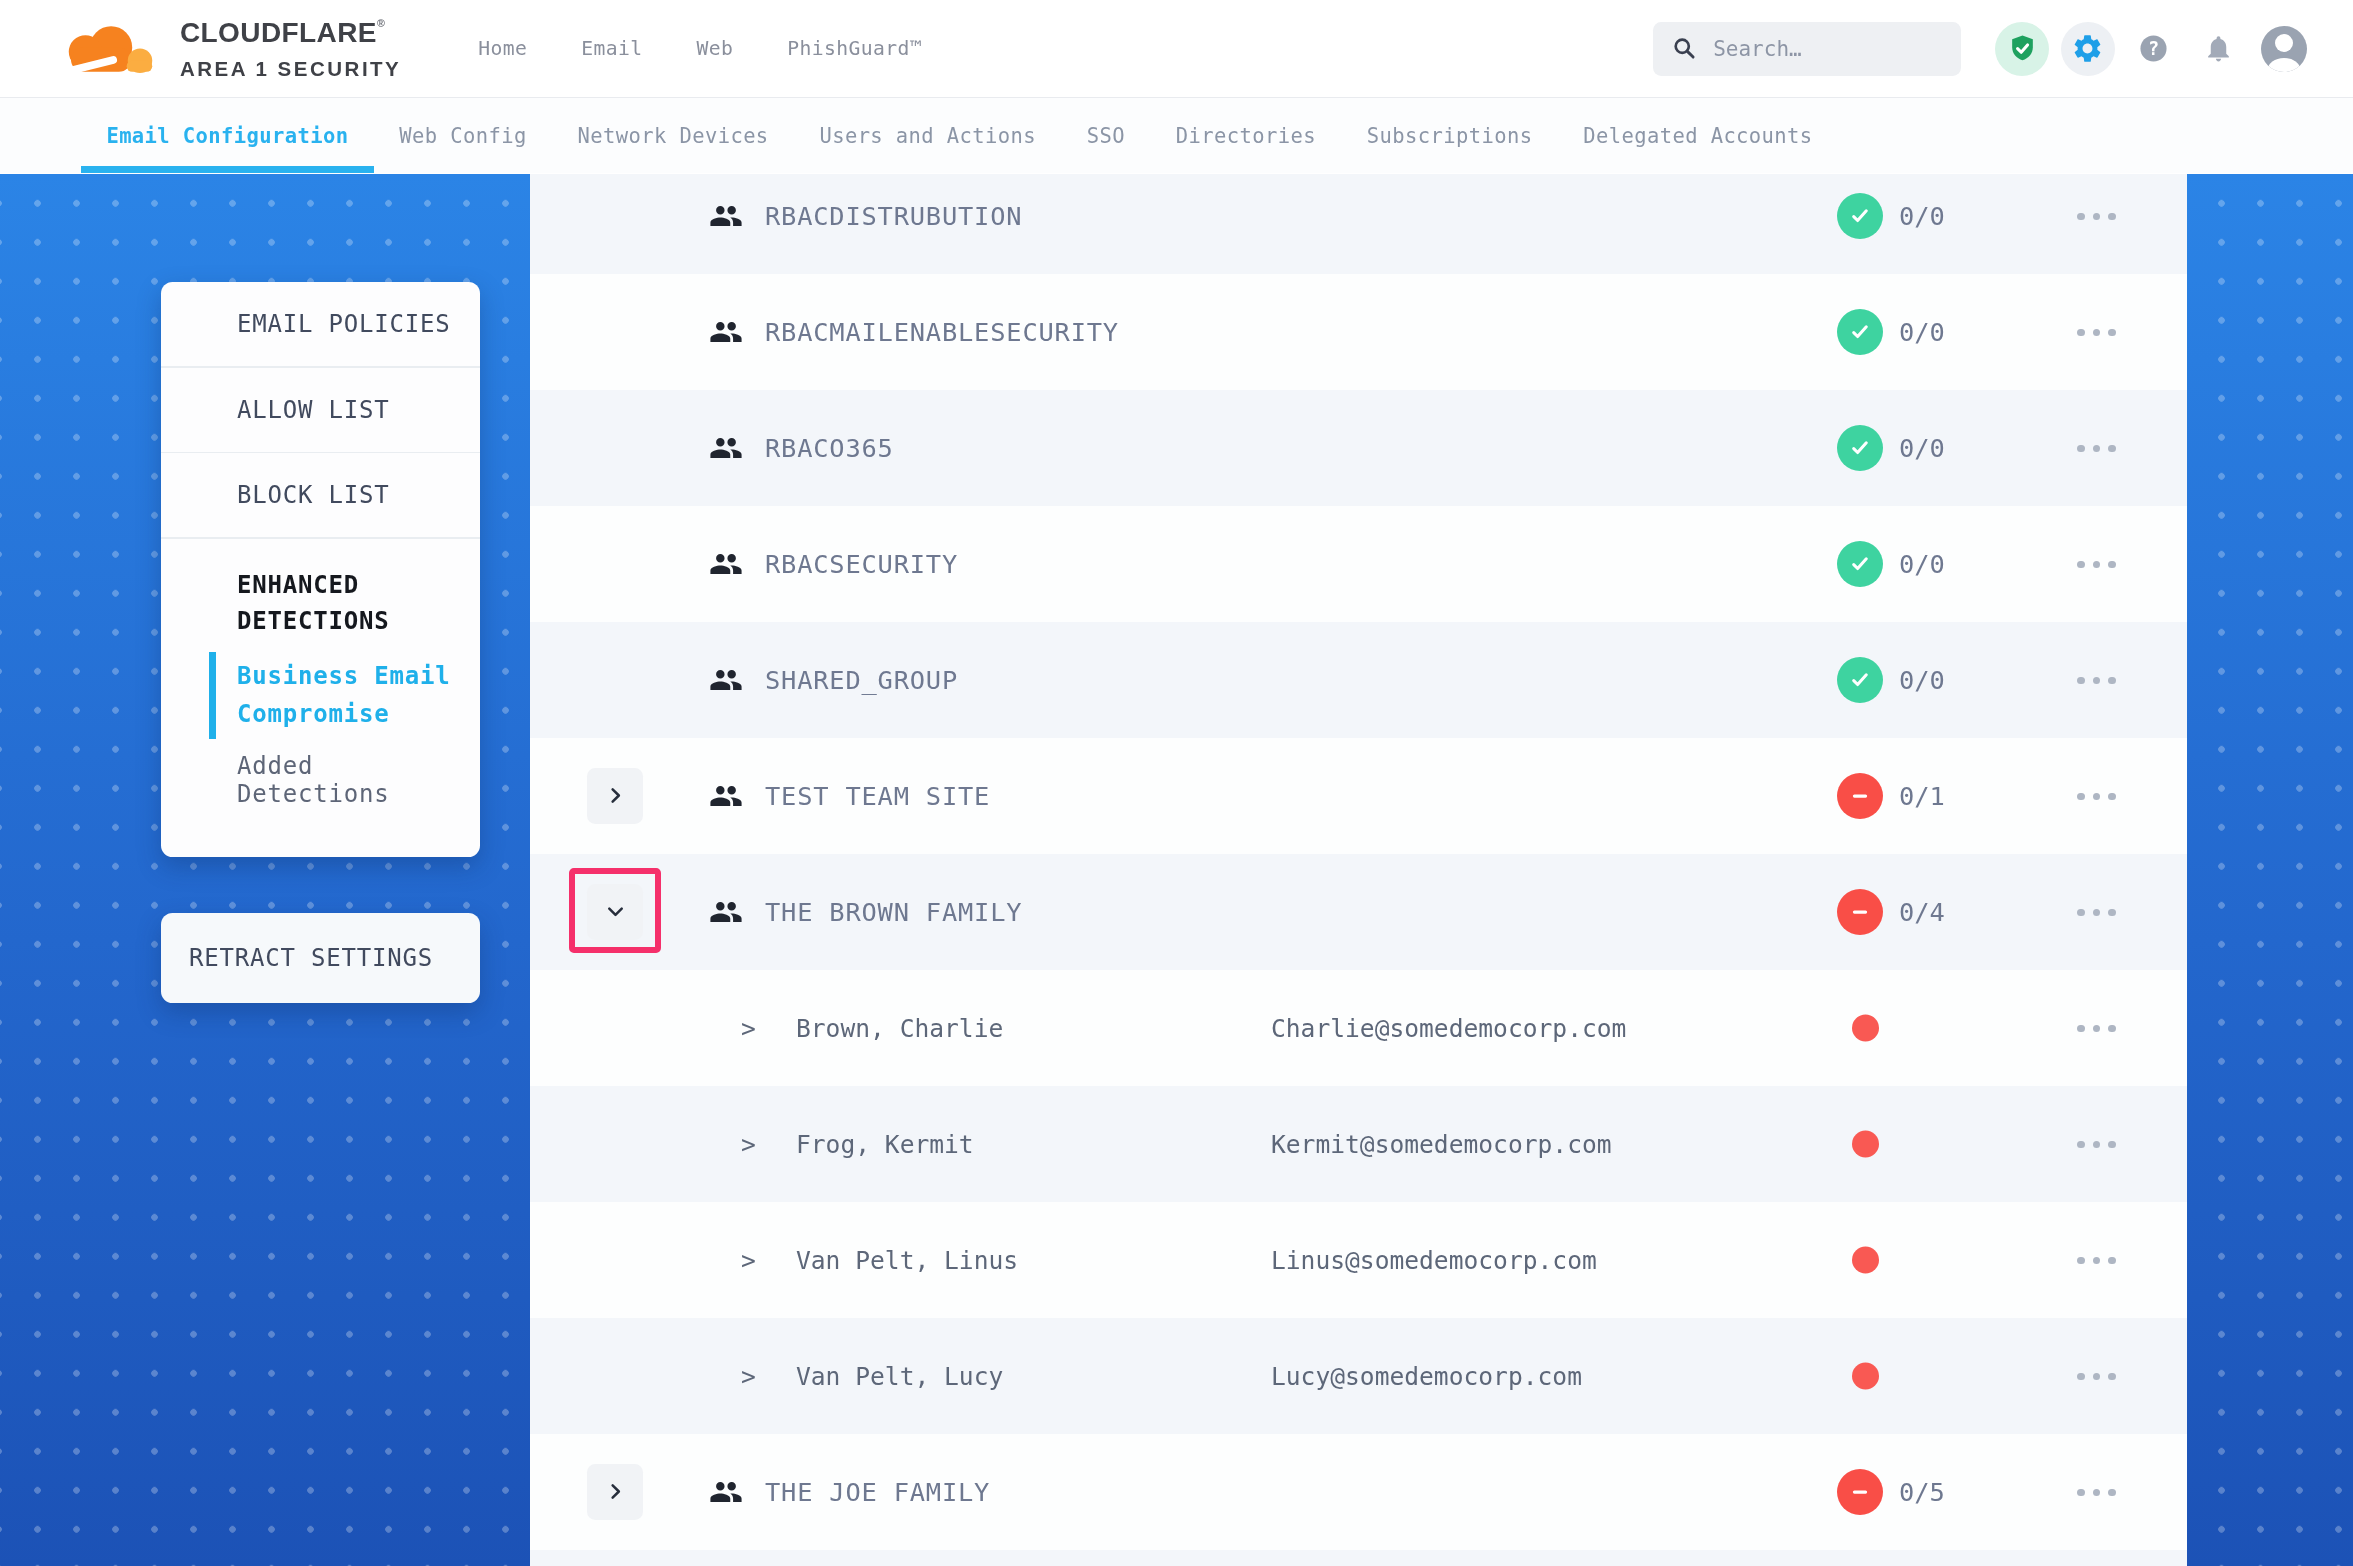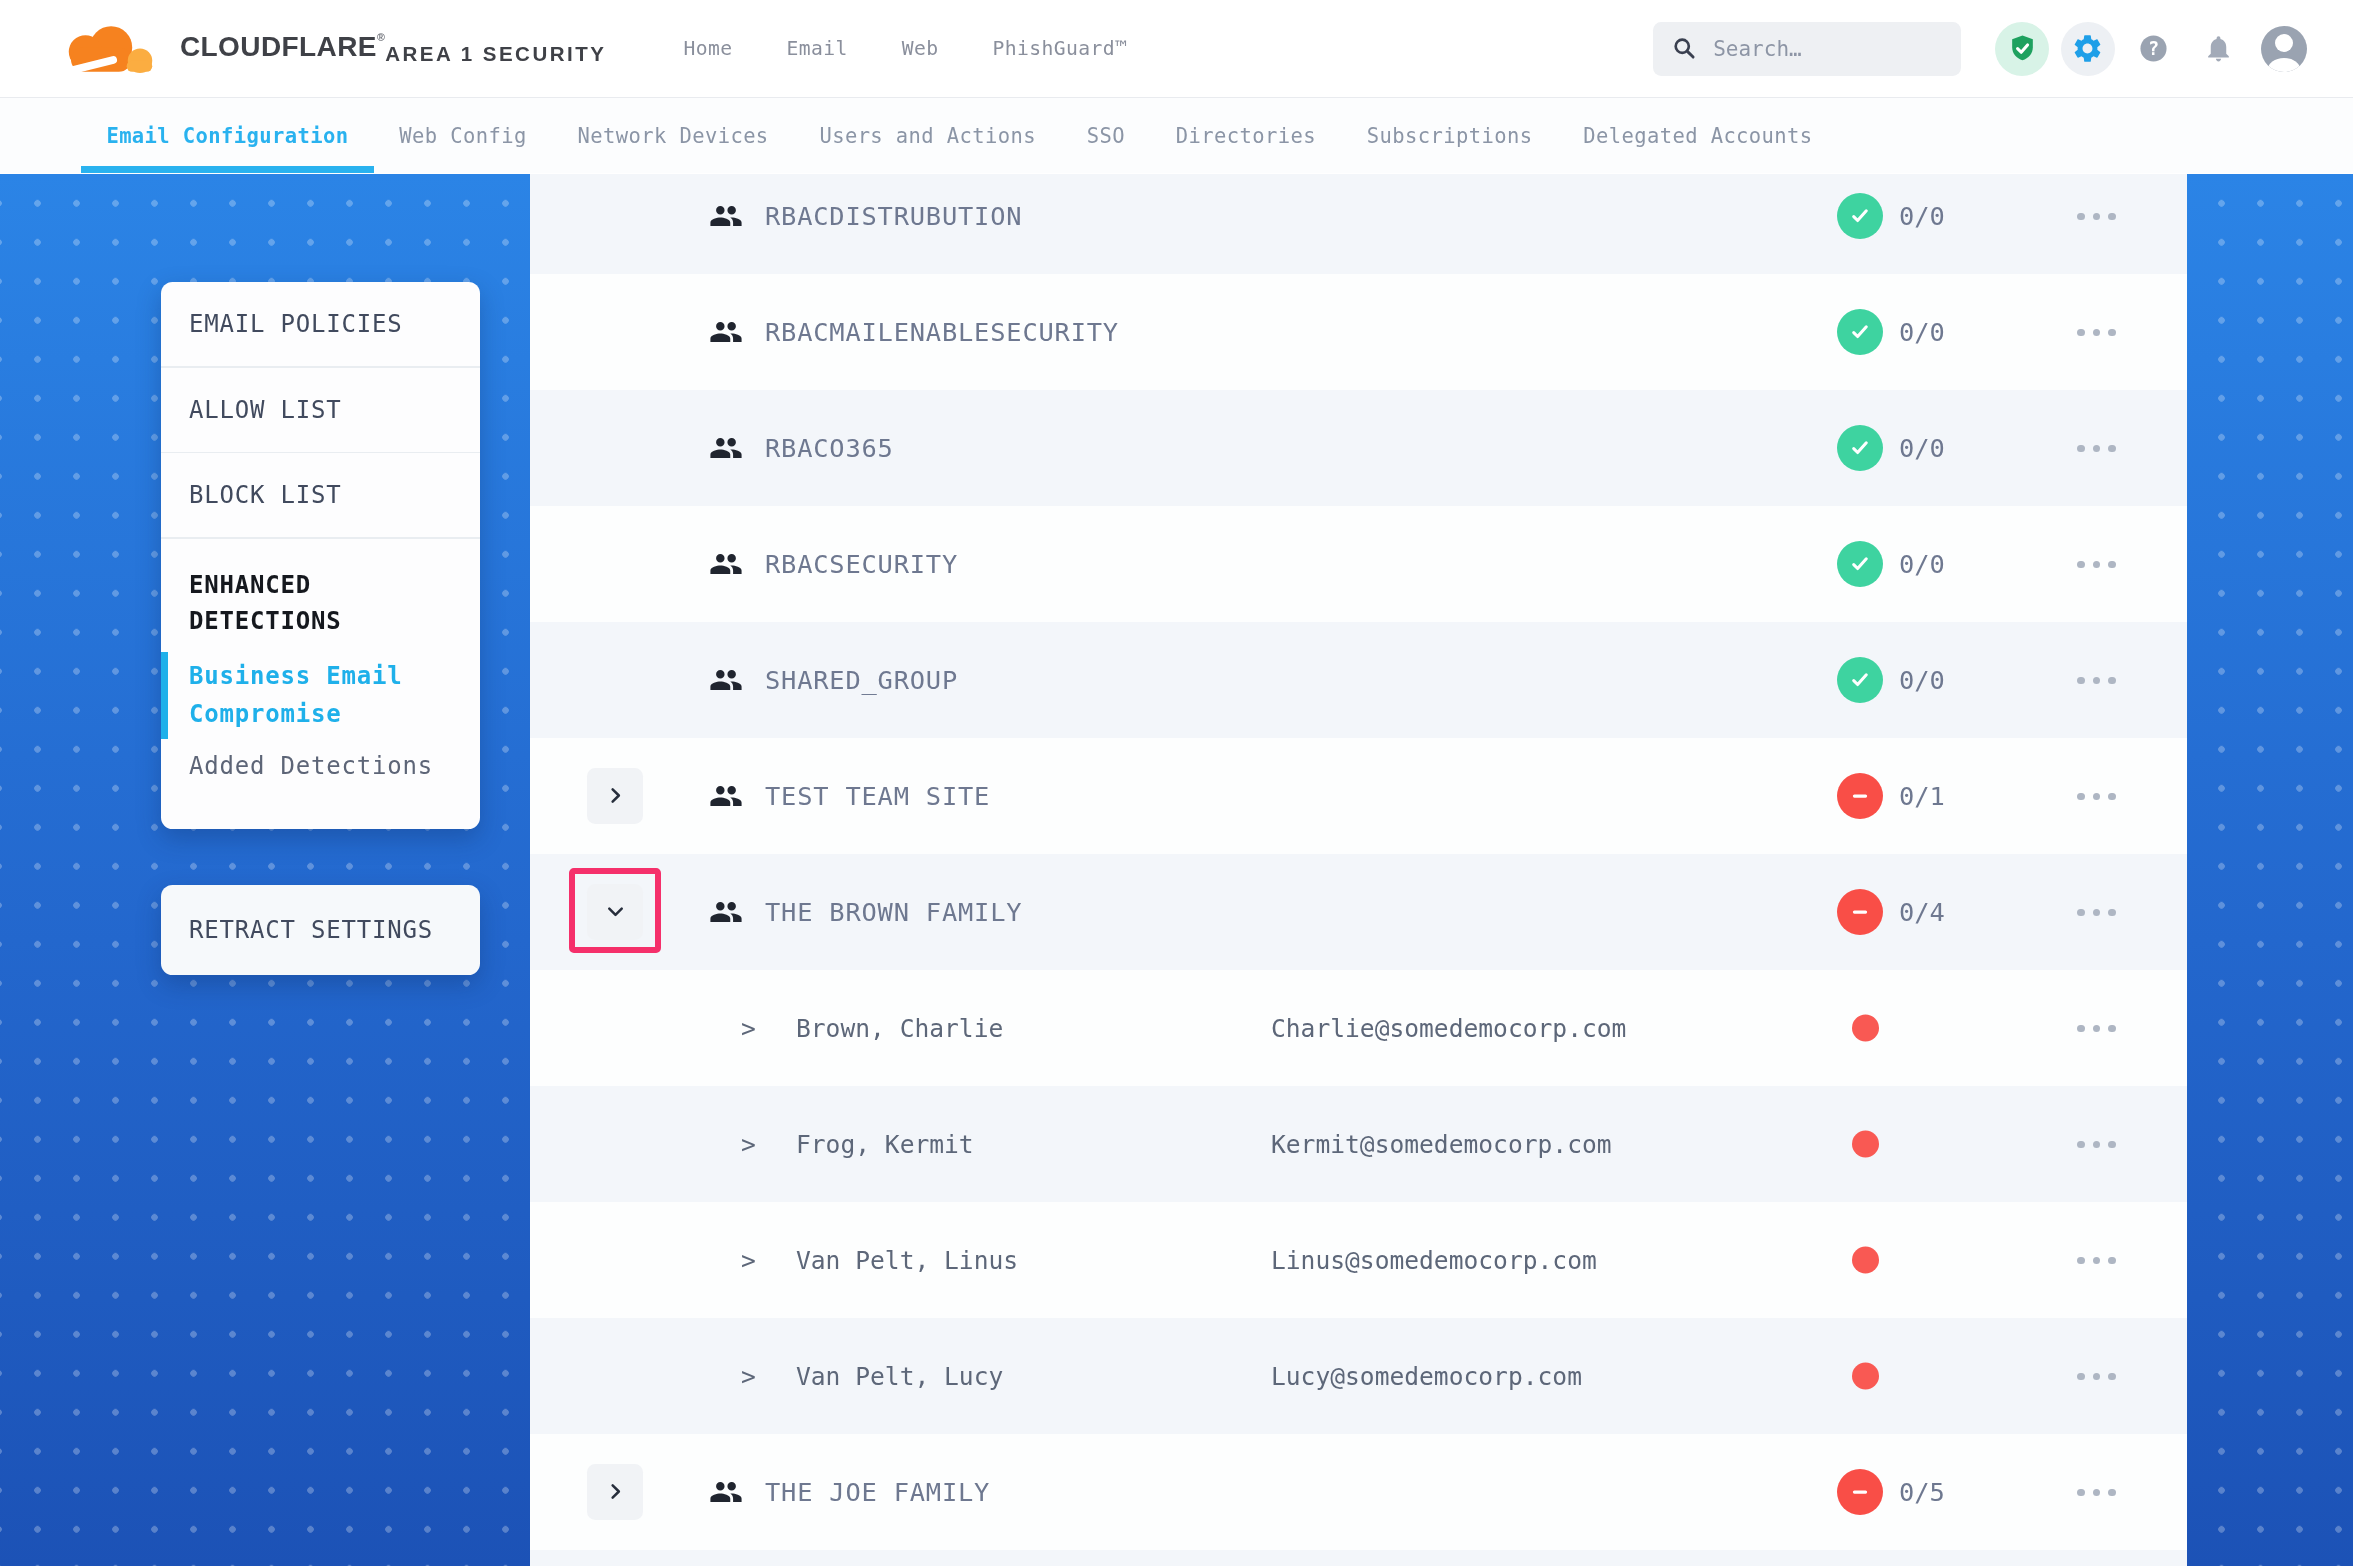--- a/index.html
+++ b/index.html
@@ -4,21 +4,21 @@
 <style>
   html,body{margin:0;padding:0;background:#e8eaee;}
   .app{position:relative;width:2354px;height:1567px;background:#ffffff;overflow:hidden;
        font-family:"DejaVu Sans Mono","Liberation Mono",monospace;-webkit-font-smoothing:antialiased;}
 
   
   .topbar{position:absolute;top:0;left:0;right:0;height:97px;background:#ffffff;
           border-bottom:1.6px solid #e9ebef;display:flex;align-items:center;z-index:6;}
   .brand{display:flex;align-items:center;gap:13px;margin-left:44px;cursor:pointer;}
   .cloud-svg{width:123px;height:69px;display:block;}
-  .brand-text{display:flex;flex-direction:row;line-height:1.05;}
+  .brand-text{display:flex;flex-direction:column;line-height:1.05;}
   .brand-line1{font-family:"Liberation Sans",sans-serif;font-weight:700;font-size:28px;
                color:#3f4147;letter-spacing:0.4px;}
   .brand-line1 .reg{font-size:10.7px;vertical-align:top;color:#6a6d75;}
   .brand-line2{font-family:"Liberation Sans",sans-serif;font-weight:700;font-size:20.5px;
                color:#3f4147;letter-spacing:2.5px;margin-top:11px;}
   .top-nav{display:flex;gap:54px;margin-left:77px;}
   .top-nav-item{font-size:19.7px;color:#8a8f9c;text-decoration:none;letter-spacing:0.4px;cursor:pointer;}
   .top-right{margin-left:auto;display:flex;align-items:center;gap:11.5px;margin-right:43px;}
   .search{width:308px;height:54px;border-radius:8.2px;background:#eef0f3;display:flex;align-items:center;
           gap:16.4px;padding:0 19.7px;box-sizing:border-box;margin-right:23px;cursor:text;}
@@ -47,21 +47,21 @@
   .content::before{content:'';position:absolute;inset:0;pointer-events:none;
            background-image:radial-gradient(rgba(255,255,255,.27) 3px, transparent 3.6px);
            background-size:39px 39px;background-position:18px 9.8px;}
 
   
   .sidebar{position:absolute;left:161px;top:51px;width:319px;z-index:2;}
   .card{background:#fdfdfe;border-radius:11.5px;box-shadow:0 9.8px 24.6px rgba(13,42,96,.30);}
   .card-btn{height:84px;display:flex;align-items:center;padding:0 28px;font-size:24px;
             color:#414a5e;letter-spacing:0.8px;cursor:pointer;box-sizing:border-box;}
   .card.menu{margin-top:57px;padding-bottom:21px;}
-  .menu-item{padding:28px 28px;font-size:24px;color:#414a5e;letter-spacing:0.8px;cursor:pointer;}
+  .menu-item{padding:28px 28px;font-size:24px;color:#414a5e;letter-spacing:0.8px;cursor:pointer;margin-left:48px;}
   .divider{height:1.6px;background:#e9edf1;}
   .menu-item.enhanced{color:#15181e;font-weight:700;line-height:1.5;padding-bottom:6.6px;}
   .menu-item.bec{color:#1fb0ea;font-weight:700;line-height:1.55;position:relative;
                  padding-top:13px;padding-bottom:13px;}
   .menu-item.bec::before{content:'';position:absolute;left:0;top:6.6px;bottom:6.6px;width:7.4px;background:#1fb0ea;}
   .menu-item.added{color:#5d6577;padding-top:6.6px;}
   .card.retract{margin-top:56px;background:#f6f9fb;height:90px;}
 
   
   .panel{position:absolute;left:530px;top:0;width:1657px;bottom:0;background:#fdfefe;overflow:hidden;z-index:1;}

